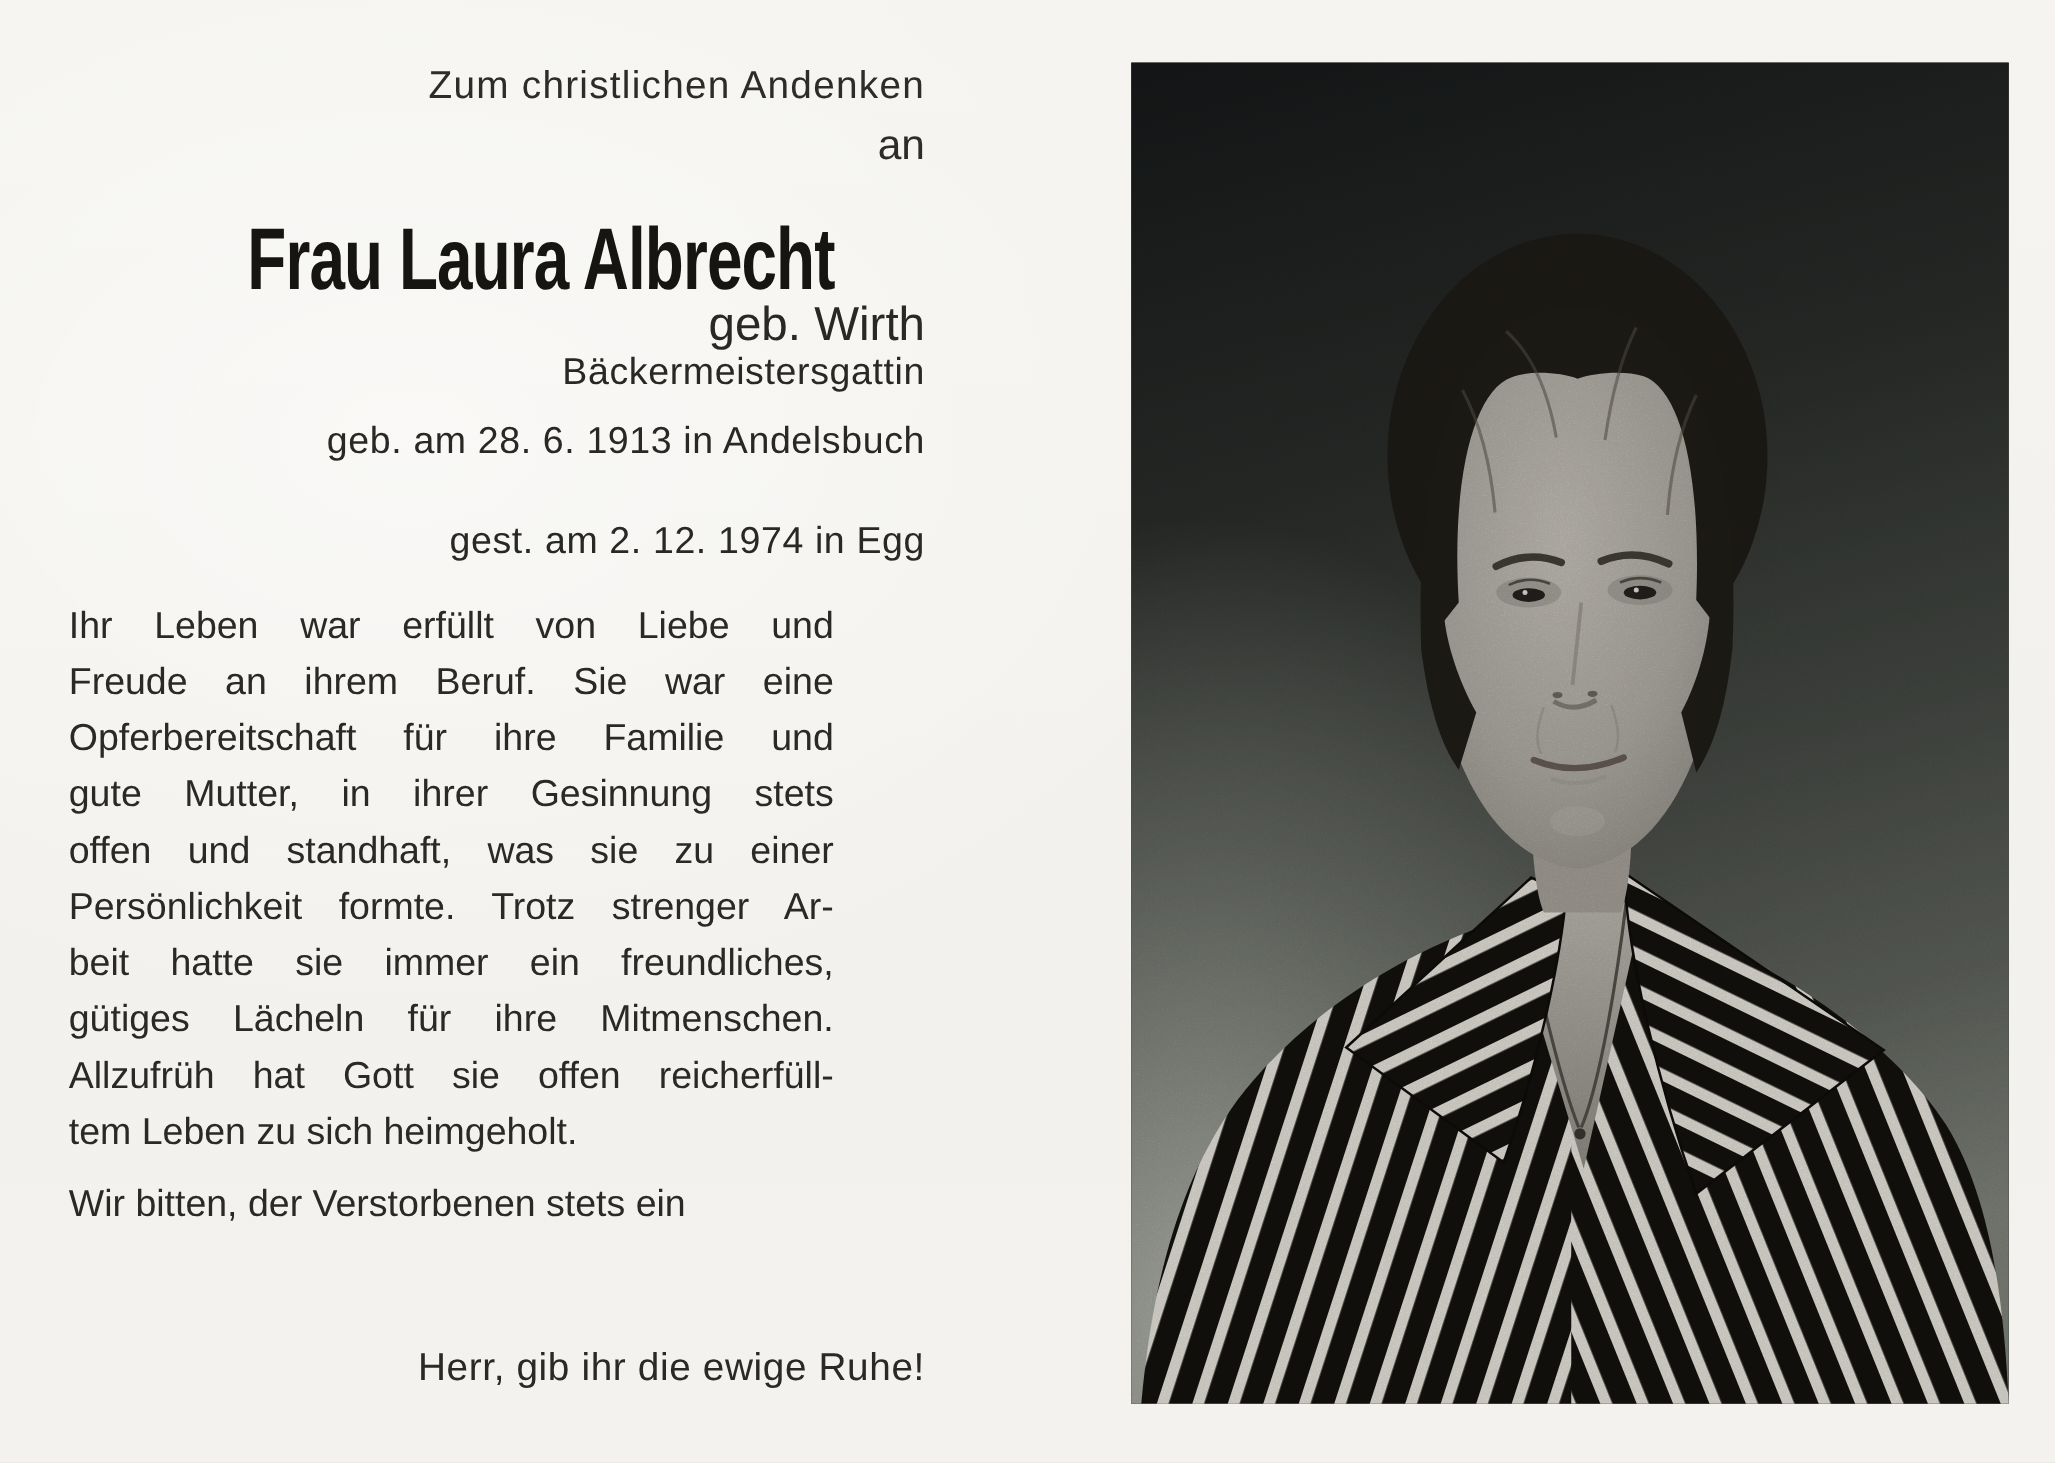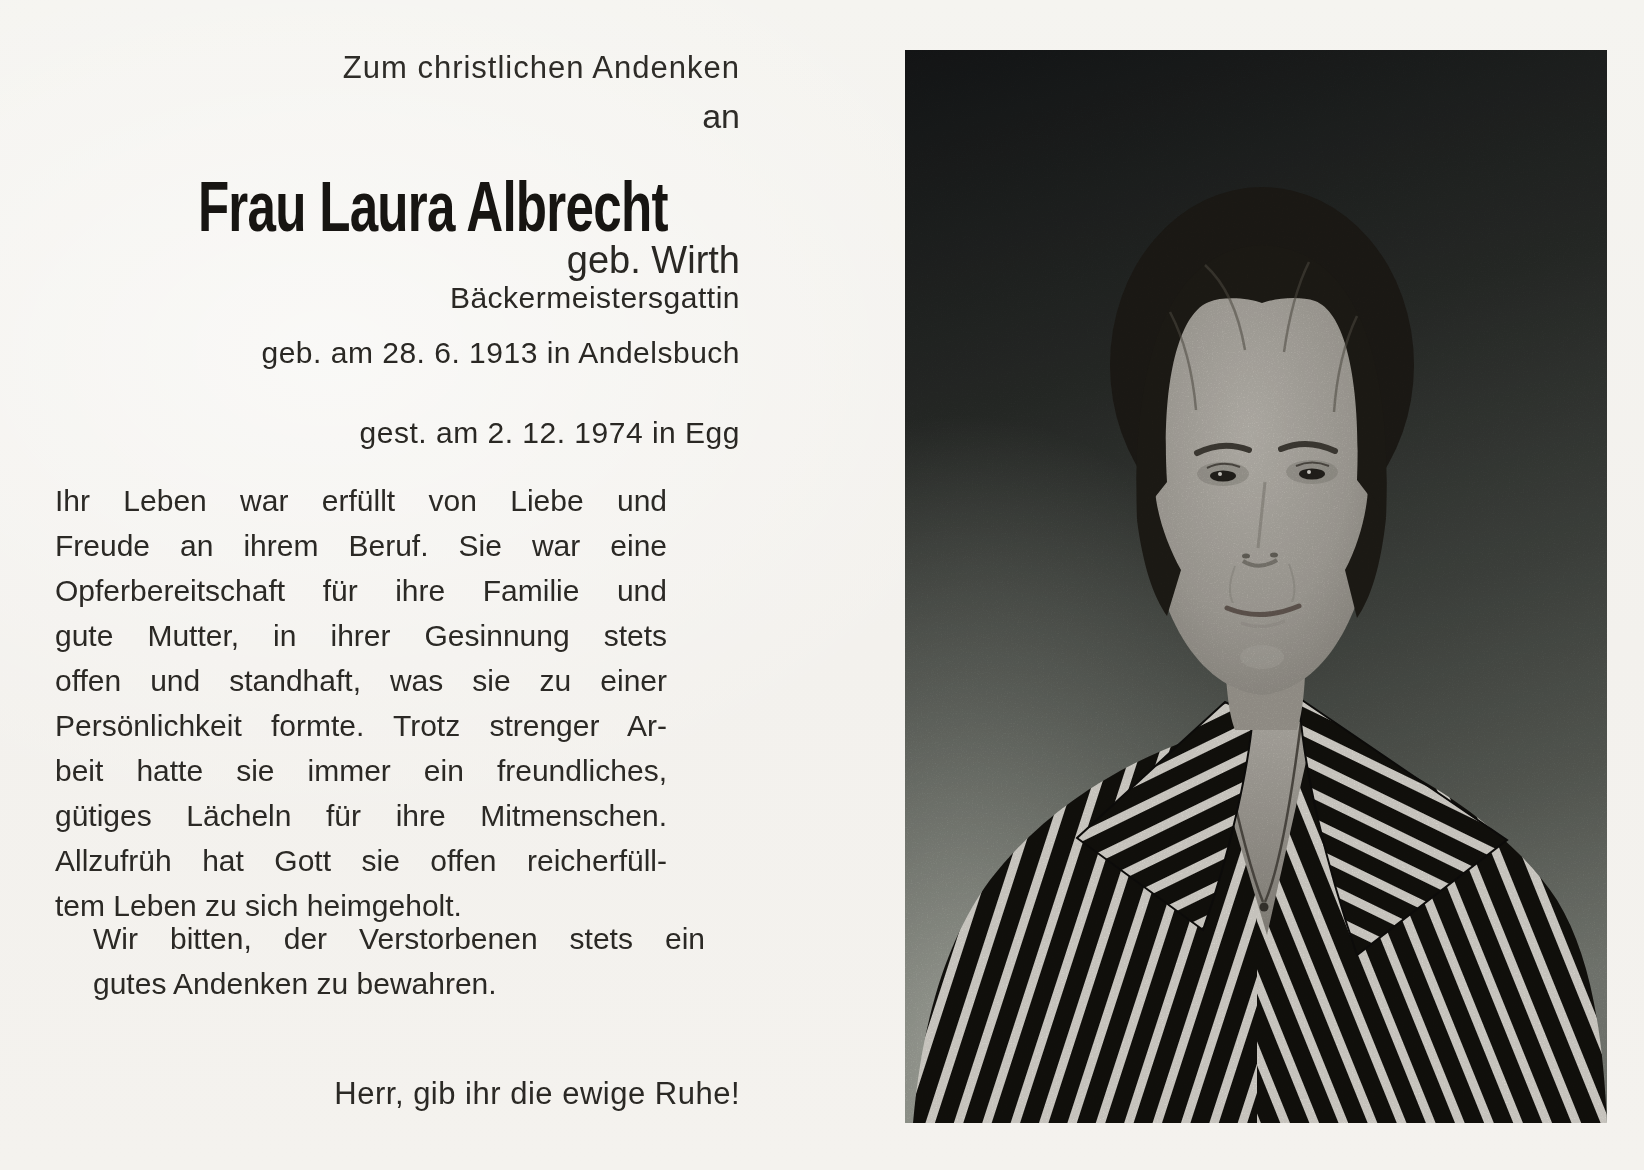--- a/index.html
+++ b/index.html
@@ -25,21 +25,21 @@
     letter-spacing:-1px;color:#171512;
     transform:scaleX(0.73);transform-origin:50% 50%;
     white-space:nowrap;
   }
   .sub-1{top:239px;font-size:38px;}
   .sub-2{top:281px;font-size:30px;letter-spacing:.5px;}
   .date-1{top:336px;font-size:30px;letter-spacing:.5px;}
   .date-2{top:376px;font-size:30px;letter-spacing:.5px;margin-top:40px;}
   .para{position:absolute;left:55px;width:612px;font-size:30px;line-height:45px;color:#2b2925;}
   .para-1{top:478px;}
-  .para-2{top:916px;margin-left:38px;}
+  .para-2{top:941px;}
   .jline{text-align:justify;text-align-last:justify;white-space:normal;}
   .para .jline:last-child{text-align-last:left;}
   .prayer{top:1076px;font-size:31px;letter-spacing:.5px;color:#2b2925;}
   .photo{
     position:absolute;left:905px;top:50px;width:702px;height:1073px;
     margin:0;background:#2b2e2b;
     box-shadow:inset 0 0 50px rgba(0,0,0,.25);
   }
   .photo svg{display:block;width:100%;height:100%;}
 </style>
@@ -63,21 +63,20 @@
         <div class="jline">gute Mutter, in ihrer Gesinnung stets</div>
         <div class="jline">offen und standhaft, was sie zu einer</div>
         <div class="jline">Persönlichkeit formte. Trotz strenger Ar-</div>
         <div class="jline">beit hatte sie immer ein freundliches,</div>
         <div class="jline">gütiges Lächeln für ihre Mitmenschen.</div>
         <div class="jline">Allzufrüh hat Gott sie offen reicherfüll-</div>
         <div class="jline">tem Leben zu sich heimgeholt.</div>
       </div>
     <div class="para para-2">
         <div class="jline">Wir bitten, der Verstorbenen stets ein</div>
-        <div class="jline">gutes Andenken zu bewahren.</div>
       </div>
     <div class="centered prayer">Herr, gib ihr die ewige Ruhe!</div>
   </section>
 
   <figure class="photo" role="img" aria-label="Schwarz-weiß Porträtfoto einer Frau mit zurückgekämmtem Haar in gestreifter Bluse">
     <svg viewBox="0 0 702 1073" preserveAspectRatio="none">
       <defs>
         <linearGradient id="bgG" x1="0" y1="0" x2="0.18" y2="1">
           <stop offset="0" stop-color="#17191a"></stop>
           <stop offset="0.35" stop-color="#2c2f2c"></stop>

